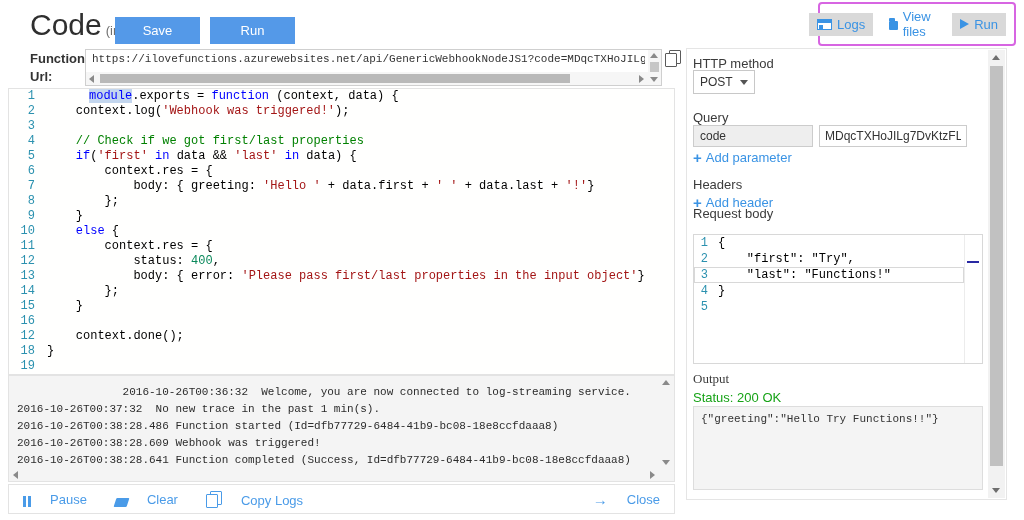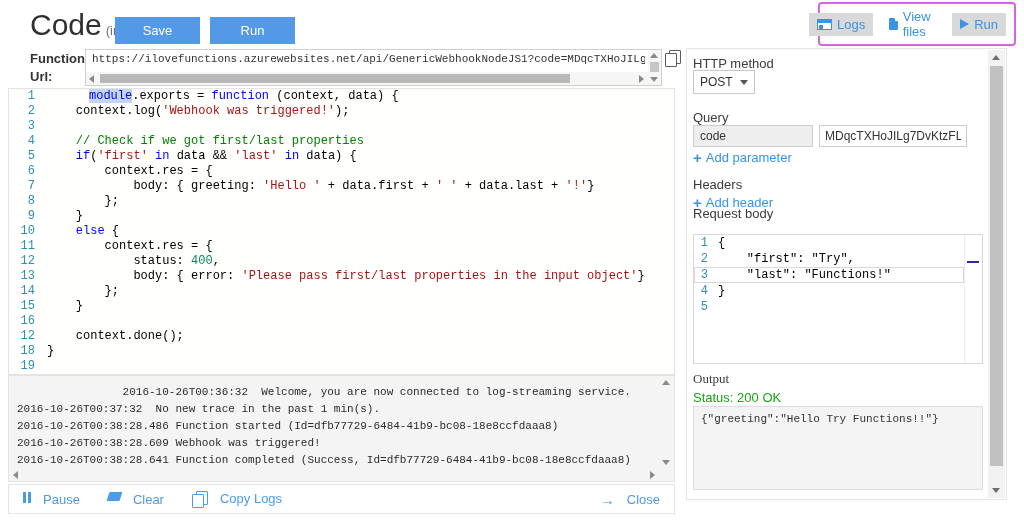--- a/index.html
+++ b/index.html
@@ -70,21 +70,21 @@
     font-family:Liberation Mono, monospace; font-size:11px; color:#2b2b2b; }
   .log-line { white-space:pre; line-height:17px; }
   .log-vsb { position:absolute; right:0; top:0; bottom:12px; width:15px; }
   .log-vsb .tri-up { position:absolute; top:4px; left:3px; } .log-vsb .tri-down { position:absolute; bottom:4px; left:3px; }
   .log-hsb { position:absolute; left:0; right:15px; bottom:0; height:12px; }
   .log-hsb .tri-left { position:absolute; left:4px; top:2px; } .log-hsb .tri-right { position:absolute; right:4px; top:2px; }
 
   
   .log-toolbar { position:absolute; left:8px; top:484px; width:667px; height:30px; border:1px solid #e3e3e3; background:#fff;
     display:flex; align-items:center; padding:0 14px; gap:28px; }
-  .lt-item { display:flex; align-items:flex-start; gap:12px; color:#4a9be8; font-size:13px; cursor:pointer; }
+  .lt-item { display:flex; align-items:flex-end; gap:19px; color:#4a9be8; font-size:13px; cursor:pointer; }
   .lt-close { margin-left:auto; }
 
   
   .right-panel { position:absolute; left:686px; top:48px; width:321px; height:452px; border:1px solid #e5e5e5; background:#fff; }
   .rp-label { position:absolute; left:6px; font-size:13px; color:#3b3b3b; }
   .rp-link { position:absolute; left:6px; display:flex; align-items:center; gap:4px; color:#3a93e4; font-size:13px; cursor:pointer; }
   .http-select { position:absolute; left:6px; top:21px; width:62px; height:24px; border:1px solid #c8c8c8; background:#fff;
     font-size:12px; color:#333; display:flex; align-items:center; padding:0 6px; justify-content:space-between; cursor:pointer; }
   .sel-caret { width:0; height:0; border-left:4px solid transparent; border-right:4px solid transparent; border-top:5px solid #555; }
   .q-name { position:absolute; left:6px; top:76px; width:120px; height:22px; background:#eee; border:1px solid #ccc;

